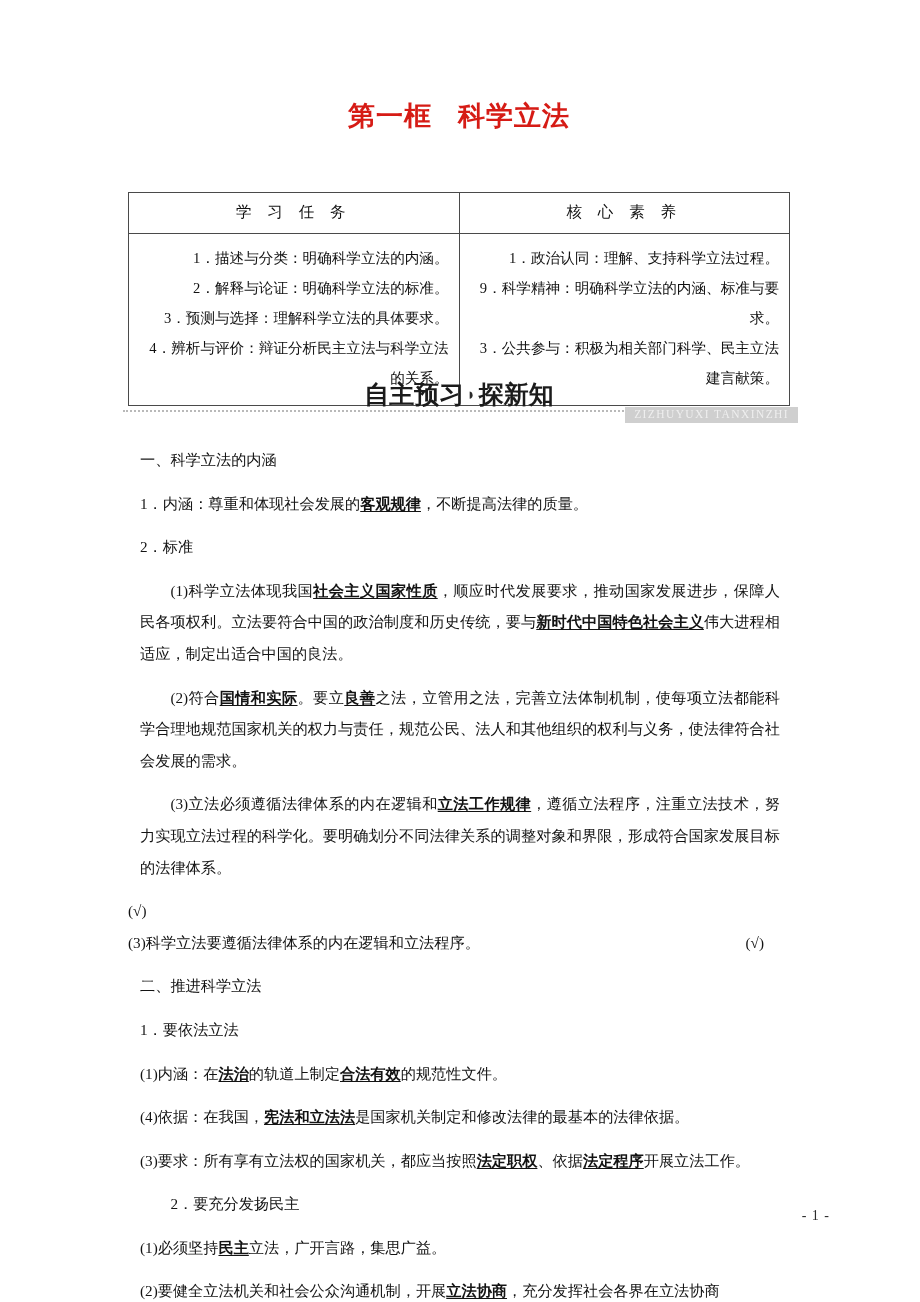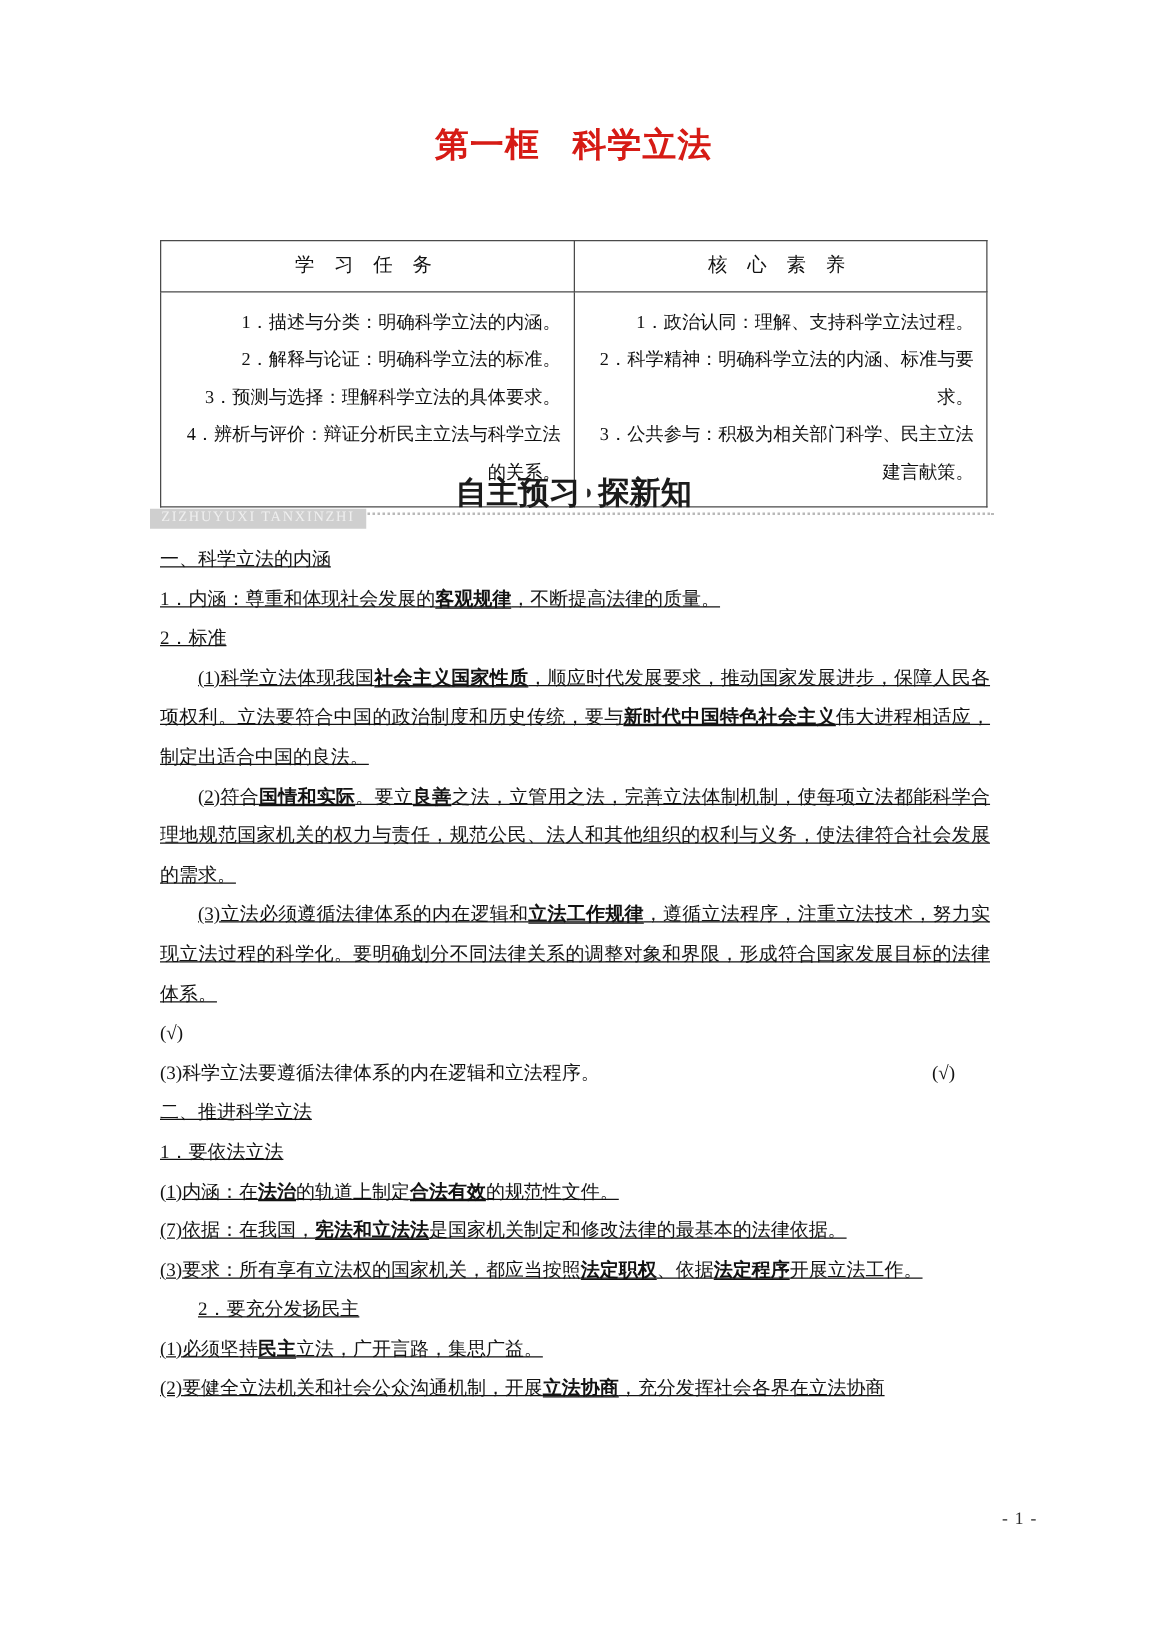--- a/index.html
+++ b/index.html
@@ -108,21 +108,21 @@
     font-size: 17px;
     vertical-align: 3px;
     padding: 0 2px;
     color: #2a2a2a;
   }
   .banner-title .bold { font-weight: bold; }
   .banner-pinyin {
     position: absolute;
     left: 0; right: 0;
     top: 24px;
-    text-align: left;
+    text-align: right;
   }
   .banner-pinyin span {
     display: inline-block;
     background: #cfcfcf;
     color: #efefef;
     font-family: "Liberation Serif", "DejaVu Serif", serif;
     font-size: 11.5px;
     letter-spacing: 1.4px;
     padding: 1px 9px 2px 9px;
     line-height: 13px;
@@ -132,24 +132,23 @@
   .content {
     position: absolute;
     left: 128px;
     top: 432px;
     width: 664px;
     font-size: 15.2px;
     line-height: 31.6px;
     color: #131313;
   }
   .content p {
-    margin: 0;
+    margin: 12px;
     text-align: justify;
     text-justify: inter-ideograph;
-    text-decoration: underline;
   }
   .content p.ind { text-indent: 2em; }
   .content p.noind { text-indent: 0; }
   u.kw {
     text-decoration: underline;
     text-underline-offset: 2px;
     font-weight: bold;
   }
   .tf-row {
     display: flex;
@@ -195,21 +194,21 @@
           <div class="obj-body">
             <div class="line">1．描述与分类：明确科学立法的内涵。</div>
             <div class="line">2．解释与论证：明确科学立法的标准。</div>
             <div class="line">3．预测与选择：理解科学立法的具体要求。</div>
             <div class="wrapline">4．辨析与评价：辩证分析民主立法与科学立法的关系。</div>
           </div>
         </td>
         <td>
           <div class="obj-body">
             <div class="wrapline">1．政治认同：理解、支持科学立法过程。</div>
-            <div class="wrapline">2．科学精神：明确科学立法的内涵、标准与要求。</div>
+            <div class="wrapline">9．科学精神：明确科学立法的内涵、标准与要求。</div>
             <div class="wrapline">3．公共参与：积极为相关部门科学、民主立法建言献策。</div>
           </div>
         </td>
       </tr>
     </tbody>
   </table>
 
   <div class="banner">
     <div class="banner-dots"></div>
     <div class="banner-pinyin">
@@ -241,21 +240,21 @@
       <span class="tf-text">(3)科学立法要遵循法律体系的内在逻辑和立法程序。</span>
       <span class="tf-mark">(√)</span>
     </div>
 
     <p class="noind">二、推进科学立法</p>
 
     <p class="noind">1．要依法立法</p>
 
     <p class="noind"><span>(1)内涵：在</span><u class="kw">法治</u><span>的轨道上制定</span><u class="kw">合法有效</u><span>的规范性文件。</span></p>
 
-    <p class="noind"><span>(7)依据：在我国，</span><u class="kw">宪法和立法法</u><span>是国家机关制定和修改法律的最基本的法律依据。</span></p>
+    <p class="noind"><span>(4)依据：在我国，</span><u class="kw">宪法和立法法</u><span>是国家机关制定和修改法律的最基本的法律依据。</span></p>
 
     <p class="noind"><span>(3)要求：所有享有立法权的国家机关，都应当按照</span><u class="kw">法定职权</u><span>、依据</span><u class="kw">法定程序</u><span>开展立法工作。</span></p>
 
     <p class="ind">2．要充分发扬民主</p>
 
     <p class="noind"><span>(1)必须坚持</span><u class="kw">民主</u><span>立法，广开言路，集思广益。</span></p>
 
     <p class="noind"><span>(2)要健全立法机关和社会公众沟通机制，开展</span><u class="kw">立法协商</u><span>，充分发挥社会各界在立法协商</span></p>
 
   </div>

